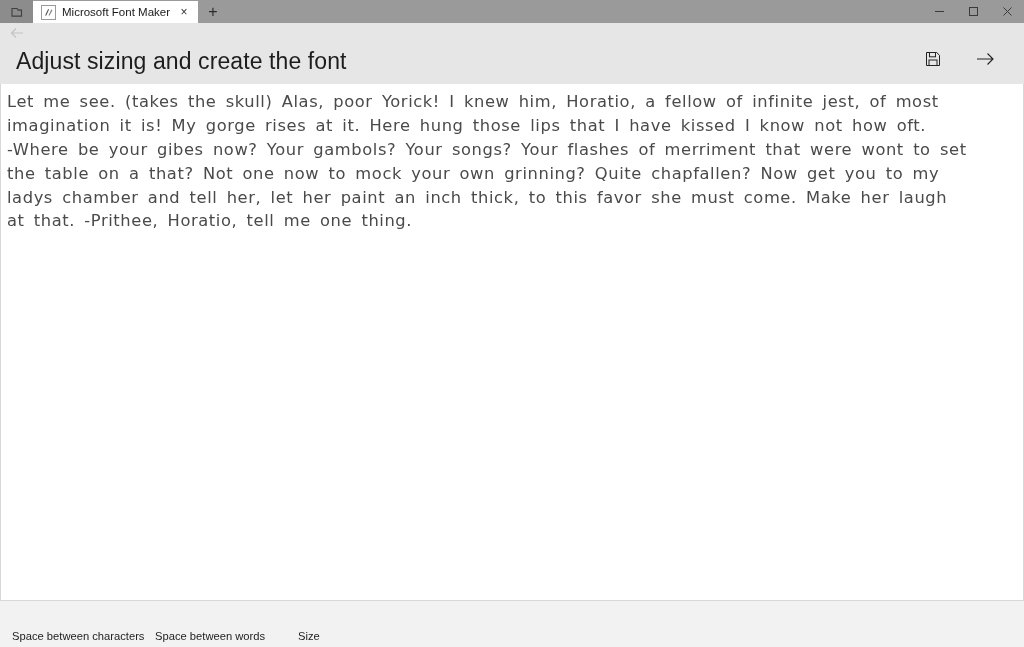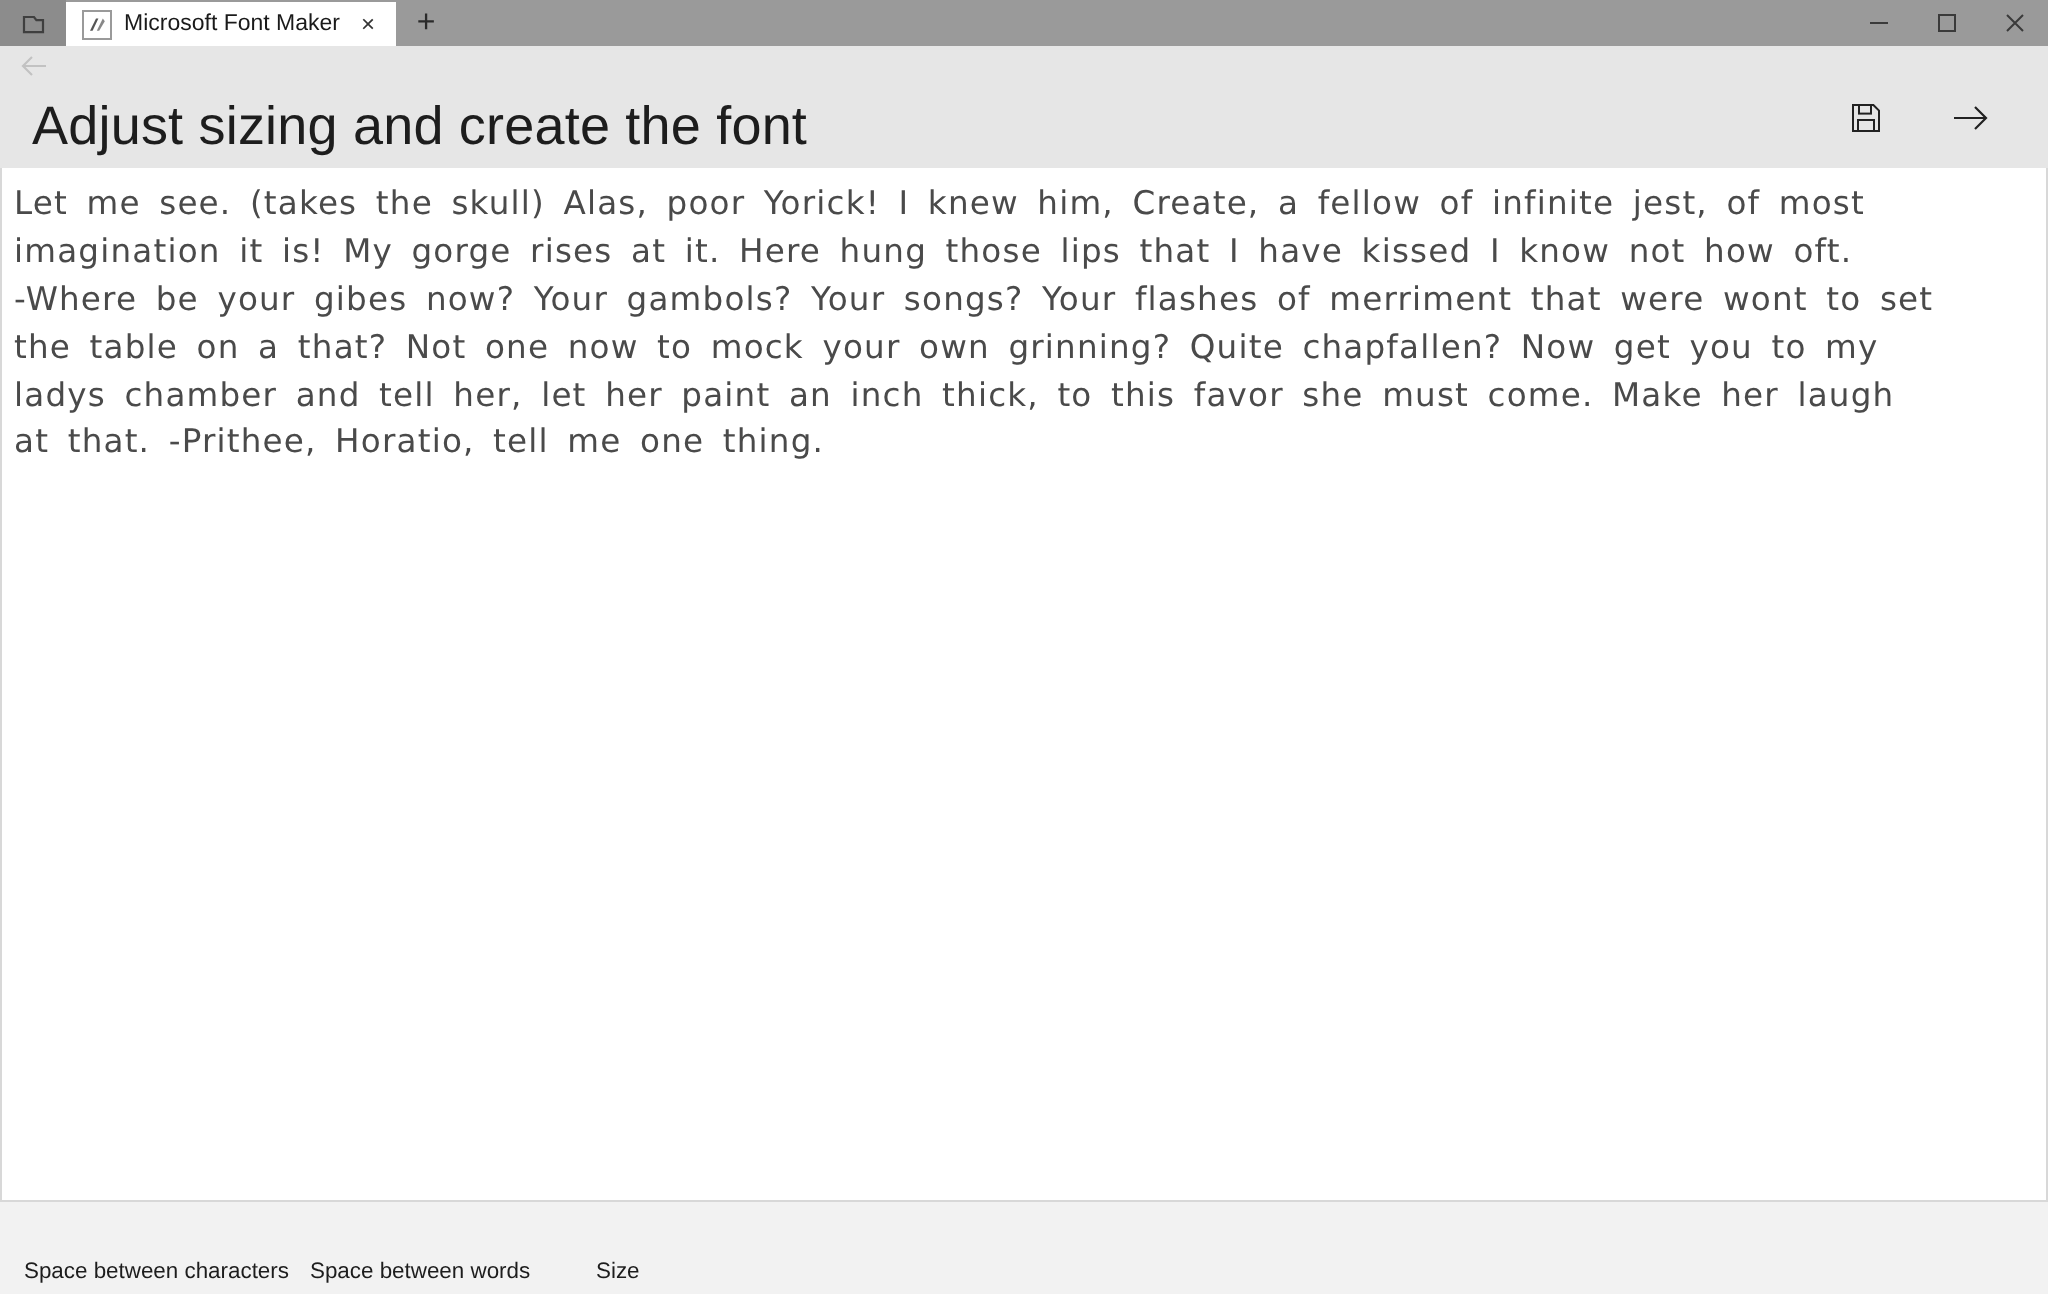--- a/index.html
+++ b/index.html
@@ -138,21 +138,21 @@
     background: #e6e6e6;
     height: 41px;
     display: flex;
     align-items: flex-start;
     padding-left: 16px;
     flex: 0 0 auto;
     position: relative;
   }
 
   .page-title {
-    font-size: 27px;
+    font-size: 23px;
     font-weight: 400;
     color: #1d1d1d;
     line-height: 1;
     padding-top: 7px;
     letter-spacing: 0.1px;
   }
 
   .header-actions {
     margin-left: auto;
     display: flex;
@@ -358,21 +358,21 @@
           </svg>
         </span>
         <span class="cmd-label">Space</span>
       </div>
 
     </div>
   </div>
 
   <div class="canvas">
     <div class="preview-text">
-      <div class="preview-line">Let me see. (takes the skull) Alas, poor Yorick! I knew him, Create, a fellow of infinite jest, of most</div>
+      <div class="preview-line">Let me see. (takes the skull) Alas, poor Yorick! I knew him, Horatio, a fellow of infinite jest, of most</div>
       <div class="preview-line">imagination it is! My gorge rises at it. Here hung those lips that I have kissed I know not how oft.</div>
       <div class="preview-line">-Where be your gibes now? Your gambols? Your songs? Your flashes of merriment that were wont to set</div>
       <div class="preview-line">the table on a that? Not one now to mock your own grinning? Quite chapfallen? Now get you to my</div>
       <div class="preview-line">ladys chamber and tell her, let her paint an inch thick, to this favor she must come. Make her laugh</div>
       <div class="preview-line">at that. -Prithee, Horatio, tell me one thing.</div>
     </div>
   </div>
 
   <div class="slider-panel">
 

